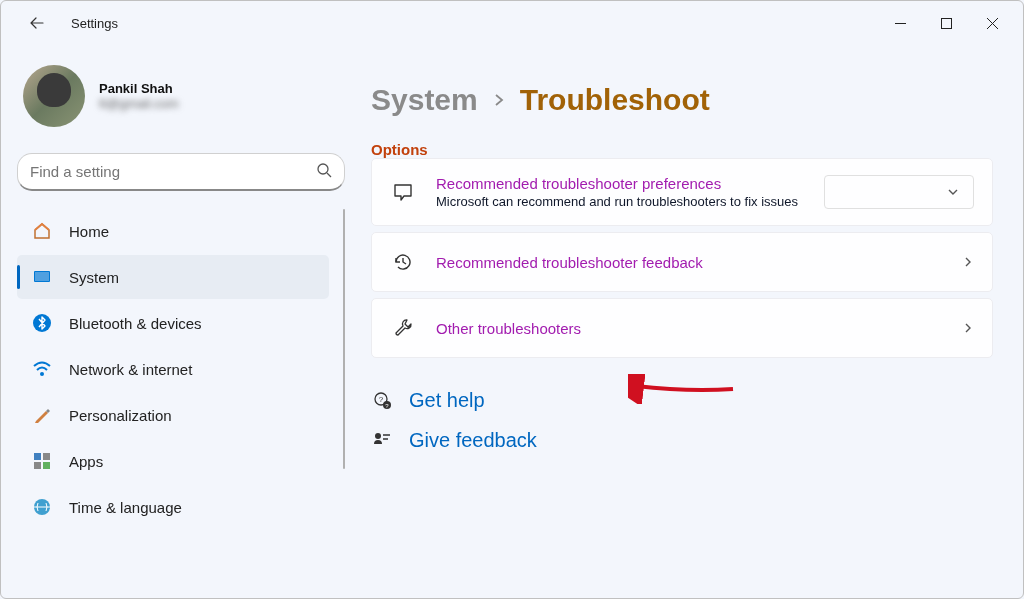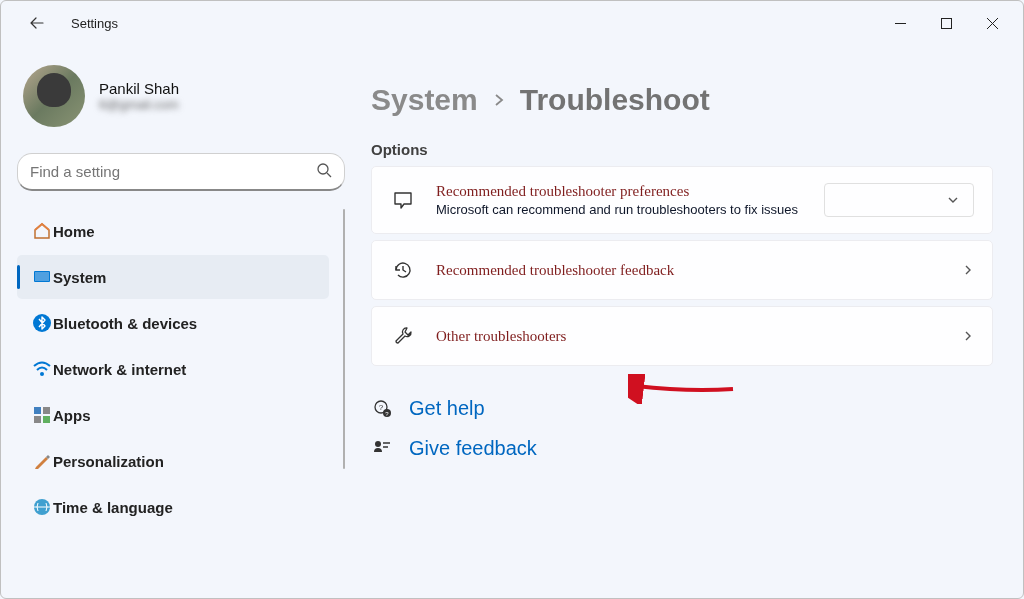--- a/index.html
+++ b/index.html
@@ -7,41 +7,41 @@
     .titlebar { display: flex; align-items: center; height: 44px; padding: 16px 8px; }
     .back-btn { width: 32px; height: 32px; display: flex; align-items: center; justify-content: center; margin-left: 12px; cursor: pointer; border-radius: 4px; }
     .title { font-size: 13px; margin-left: 18px; color: #222; }
     .win-controls { margin-left: auto; display: flex; gap: 0; }
     .win-btn { width: 46px; height: 32px; display: flex; align-items: center; justify-content: center; cursor: pointer; }
     .content { display: flex; height: calc(100% - 44px); }
     .sidebar { width: 360px; padding: 16px 16px 0 16px; display: flex; flex-direction: column; }
     .profile { display: flex; align-items: center; gap: 14px; padding: 4px 6px 18px 6px; }
     .avatar { width: 62px; height: 62px; border-radius: 50%; background: linear-gradient(135deg, #b8a890 0%, #6b7a60 50%, #8a9474 100%); position: relative; overflow: hidden; }
     .avatar::after { content: ""; position: absolute; top: 8px; left: 14px; width: 34px; height: 34px; background: #3a3a3a; border-radius: 50% 50% 45% 45%; }
-    .profile-name { font-size: 15px; font-weight: 400; color: #111; }
+    .profile-name { font-size: 13px; font-weight: 700; color: #111; }
     .profile-email { font-size: 13px; color: #666; filter: blur(3px); }
     .search-box { display: flex; align-items: center; background: #fff; border: 1px solid #d0d0d0; border-bottom: 2px solid #888; border-radius: 15px; height: 38px; padding: 0 12px; margin: 8px 0 18px 0; }
     .search-box input { border: none; outline: none; flex: 1; font-size: 15px; background: transparent; color: #666; }
     .search-box .sicon { color: #555; }
     .nav { position: relative; flex: 1; overflow-y: auto; }
     .nav-scroll { position: absolute; right: 0; top: 0; width: 2px; height: 260px; background: #b0b0b0; border-radius: 1px; }
-    .nav-item { display: flex; align-items: center; height: 44px; padding: 0 14px; border-radius: 5px; cursor: pointer; color: #222; font-size: 15px; margin-right: 16px; margin-bottom: 2px; font-weight: bold; }
+    .nav-item { display: flex; align-items: center; gap: 16px; height: 44px; padding: 0 14px; border-radius: 5px; cursor: pointer; color: #222; font-size: 15px; margin-right: 16px; margin-bottom: 2px; }
     .nav-item.active { background: #e7ecf3; position: relative; }
     .nav-item.active::before { content: ""; position: absolute; left: 0; top: 10px; bottom: 10px; width: 3px; background: #0067c0; border-radius: 2px; }
     .nav-icon { width: 22px; height: 22px; display: flex; align-items: center; justify-content: center; }
     .main { flex: 1; padding: 38px 30px 0 10px; overflow-y: auto; }
     .breadcrumb { display: flex; align-items: center; gap: 14px; margin-bottom: 24px; }
     .bc-parent { font-size: 30px; font-weight: 600; color: #8a8a8a; cursor: pointer; }
     .bc-sep { font-size: 20px; color: #8a8a8a; }
-    .bc-current { font-size: 30px; font-weight: 600; color: #737373; }
-    .section-title { font-size: 15px; font-weight: 600; color: #404040; margin-bottom: 8px; }
+    .bc-current { font-size: 30px; font-weight: 600; color: #a16207; }
+    .section-title { font-size: 15px; font-weight: 600; color: #c2410c; margin-bottom: 0; }
     .card { background: #fefeff; border: 1px solid #ececf0; border-radius: 5px; margin-bottom: 6px; display: flex; align-items: center; padding: 16px 18px; cursor: pointer; }
     .card-icon { width: 26px; height: 26px; margin-right: 20px; color: #333; display: flex; align-items: center; justify-content: center; flex-shrink: 0; }
     .card-body { flex: 1; }
-    .card-title { font-size: 15px; color: #7f1d1d; font-family: Liberation Serif, serif; }
+    .card-title { font-size: 15px; color: #a21caf; }
     .card-sub { font-size: 13px; color: #0f172a; margin-top: 2px; max-width: 380px; }
     .card-right { margin-left: 16px; display: flex; align-items: center; }
     .dropdown { border: 1px solid #e0e0e0; border-radius: 4px; height: 34px; width: 150px; display: flex; align-items: center; justify-content: flex-end; padding: 0 14px; color: #555; }
     .chev { color: #555; }
     .links { margin-top: 22px; }
     .link-item { display: flex; align-items: center; gap: 16px; height: 40px; cursor: pointer; }
     .link-icon { width: 22px; height: 22px; color: #333; display: flex; align-items: center; justify-content: center; }
     .link-text { color: #0067c0; font-size: 20px; }
     .arrow-annotation { position: absolute; left: 628px; top: 374px; pointer-events: none; }
   </style>
@@ -128,36 +128,36 @@
               <path d="M2 7 Q10 0 18 7" stroke="#0078d4" stroke-width="2" fill="none"></path>
               <path d="M5 11 Q10 6 15 11" stroke="#0078d4" stroke-width="2" fill="none"></path>
               <circle cx="10" cy="15" r="2" fill="#0078d4"></circle>
             </svg>
         </span>
         <span>Network &amp; internet</span>
       </div>
       <div class="nav-item">
         <span class="nav-icon">
           <svg width="20" height="20" viewBox="0 0 20 20">
+              <path d="M4 16 L14 6 L16 8 L6 18 L3 18 Z" fill="#d08040"></path>
+              <path d="M14 6 L16 4 L18 6 L16 8 Z" fill="#888"></path>
+            </svg>
+        </span>
+        <span>Personalization</span>
+      </div>
+      <div class="nav-item">
+        <span class="nav-icon">
+          <svg width="20" height="20" viewBox="0 0 20 20">
               <rect x="2" y="2" width="7" height="7" fill="#4080c0"></rect>
               <rect x="11" y="2" width="7" height="7" fill="#888"></rect>
               <rect x="2" y="11" width="7" height="7" fill="#888"></rect>
               <rect x="11" y="11" width="7" height="7" fill="#60b060"></rect>
             </svg>
         </span>
         <span>Apps</span>
-      </div>
-      <div class="nav-item">
-        <span class="nav-icon">
-          <svg width="20" height="20" viewBox="0 0 20 20">
-              <path d="M4 16 L14 6 L16 8 L6 18 L3 18 Z" fill="#d08040"></path>
-              <path d="M14 6 L16 4 L18 6 L16 8 Z" fill="#888"></path>
-            </svg>
-        </span>
-        <span>Personalization</span>
       </div>
       <div class="nav-item">
         <span class="nav-icon">
           <svg width="20" height="20" viewBox="0 0 20 20">
               <circle cx="10" cy="10" r="8" fill="#40a0d0"></circle>
               <path d="M6 6 Q4 10 6 14 M14 6 Q16 10 14 14 M2 10 L18 10" stroke="#fff" stroke-width="1" fill="none"></path>
             </svg>
         </span>
         <span>Time &amp; language</span>
       </div>

